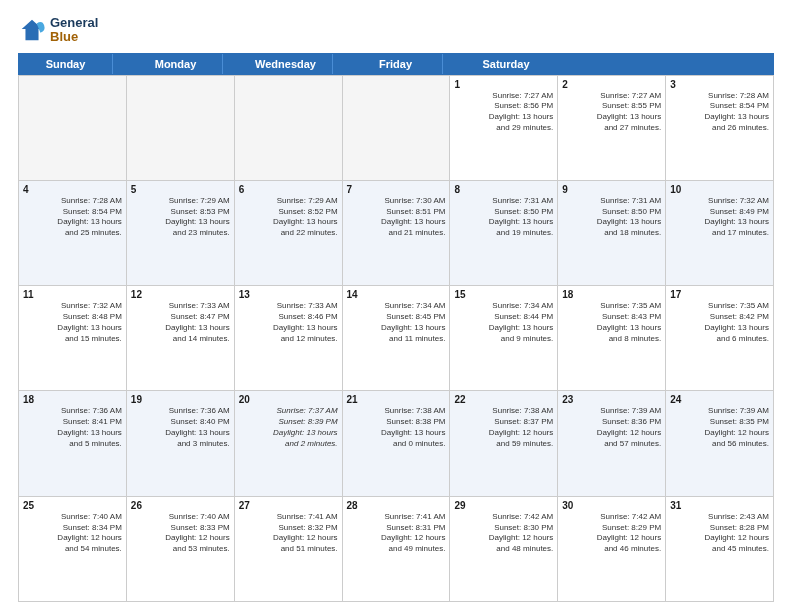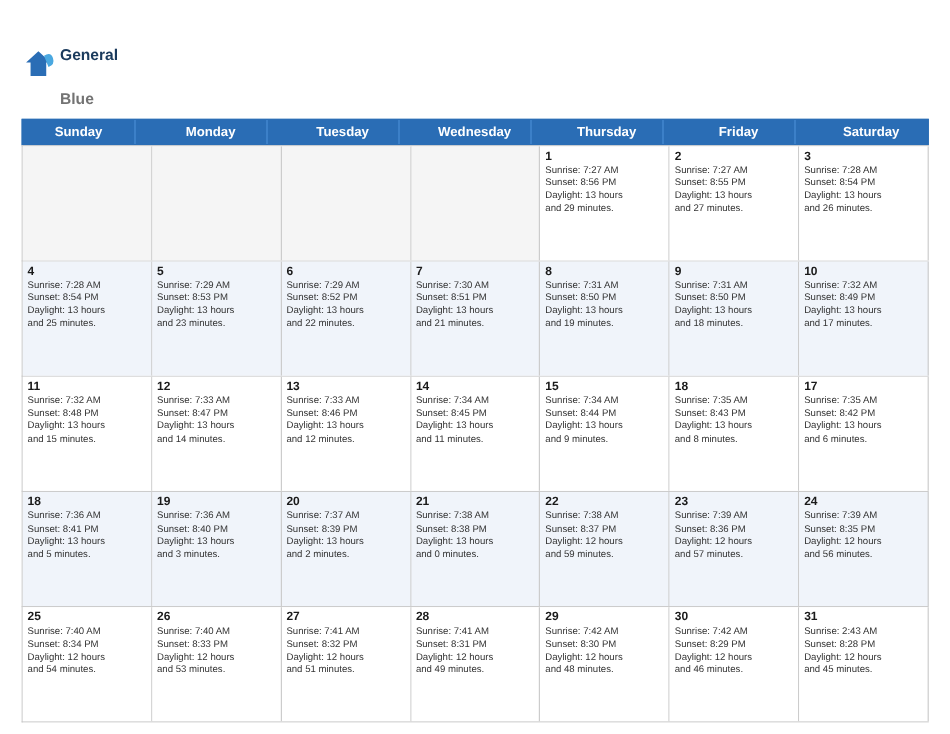--- a/index.html
+++ b/index.html
@@ -26,21 +26,20 @@
     .logo {
       display: flex;
       align-items: center;
       gap: 4px;
     }
     .logo-text {
       font-size: 15px;
       font-weight: bold;
       color: #1a3a5c;
       line-height: 1.1;
-      margin-top: 23px;
     }
     .logo-icon {
       width: 28px;
       height: 28px;
     }
     .title-block {
       text-align: right;
     }
     .month-title {
       font-size: 32px;
@@ -106,51 +105,50 @@
     .day-num {
       font-size: 10px;
       font-weight: bold;
       color: #1a1a1a;
       margin-bottom: 1px;
     }
     .day-info {
       font-size: 8px;
       color: #333;
       line-height: 1.35;
+      text-align: right;
     }
   </style>
 </head>
 <body>
 
 <div class="page">
   <div class="header">
     <div class="logo">
       <svg class="logo-icon" viewBox="0 0 30 30">
         <polygon points="15,4 26,14 22,14 22,26 8,26 8,14 4,14" fill="#2a6db5"></polygon>
         <polygon points="15,2 28,13 24,13 24,28 6,28 6,13 2,13" fill="none" stroke="#2a6db5" stroke-width="0"></polygon>
         <path d="M20,8 Q26,4 28,10 Q30,16 24,18" fill="#4aa8e0"></path>
       </svg>
       <div>
         <div class="logo-text" style="color:#1a3a5c;font-size:13px;">General</div>
-        <div class="logo-text" style="color:#737373;font-size:13px;">Blue</div>
+        <div class="logo-text" style="color:#a16207;font-size:13px;">Blue</div>
       </div>
     </div>
     <div class="title-block">
       <div class="month-title"></div>
       <div class="subtitle"></div>
     </div>
   </div>
 
   <div class="calendar">
     <div class="cal-header-row">
     <div class="cal-header-cell">Sunday</div>
         <div class="cal-header-cell">Monday</div>
-        <div class="cal-header-cell">Tuesday</div>
         <div class="cal-header-cell">Wednesday</div>
-        <div class="cal-header-cell">Thursday</div>
         <div class="cal-header-cell">Friday</div>
         <div class="cal-header-cell">Saturday</div>
       </div>
     <div class="cal-body">
     <div class="cal-row">
           <div class="cal-cell empty"></div>
           <div class="cal-cell empty"></div>
           <div class="cal-cell empty"></div>
           <div class="cal-cell empty"></div>
           <div class="cal-cell">
@@ -287,21 +285,21 @@
           </div>
           <div class="cal-cell alt-row">
             <div class="day-num">19</div>
             <div class="day-info" style="white-space: pre-line;">Sunrise: 7:36 AM
 Sunset: 8:40 PM
 Daylight: 13 hours
 and 3 minutes.</div>
           </div>
           <div class="cal-cell alt-row">
             <div class="day-num">20</div>
-            <div class="day-info" style="white-space: pre-line;">Sunrise: 7:37 AM
+            <div class="day-info" style="white-space: pre-line; font-style: italic;">Sunrise: 7:37 AM
 Sunset: 8:39 PM
 Daylight: 13 hours
 and 2 minutes.</div>
           </div>
           <div class="cal-cell alt-row">
             <div class="day-num">21</div>
             <div class="day-info" style="white-space: pre-line;">Sunrise: 7:38 AM
 Sunset: 8:38 PM
 Daylight: 13 hours
 and 0 minutes.</div>

